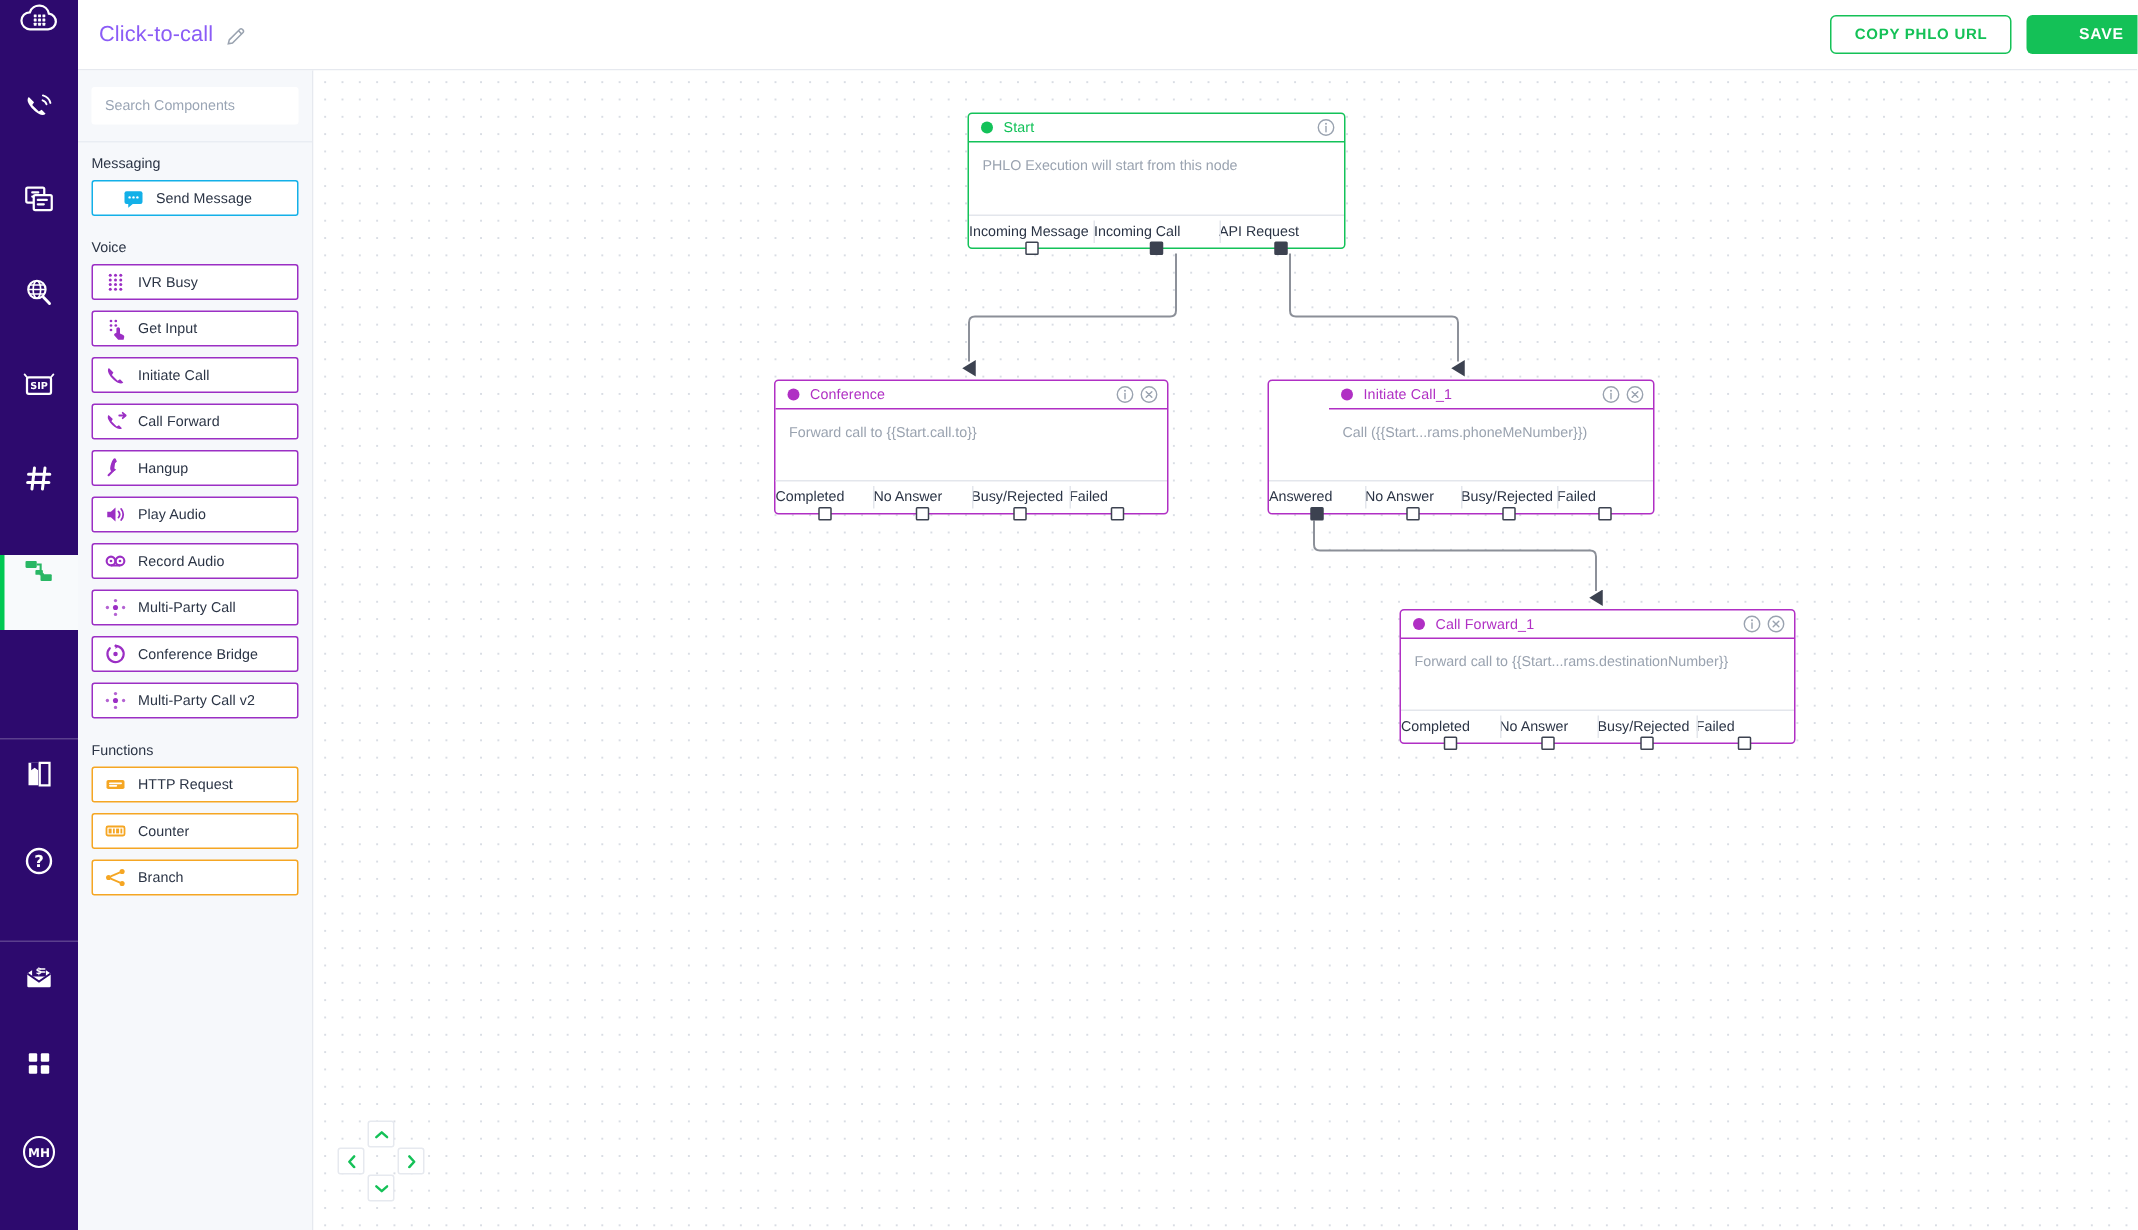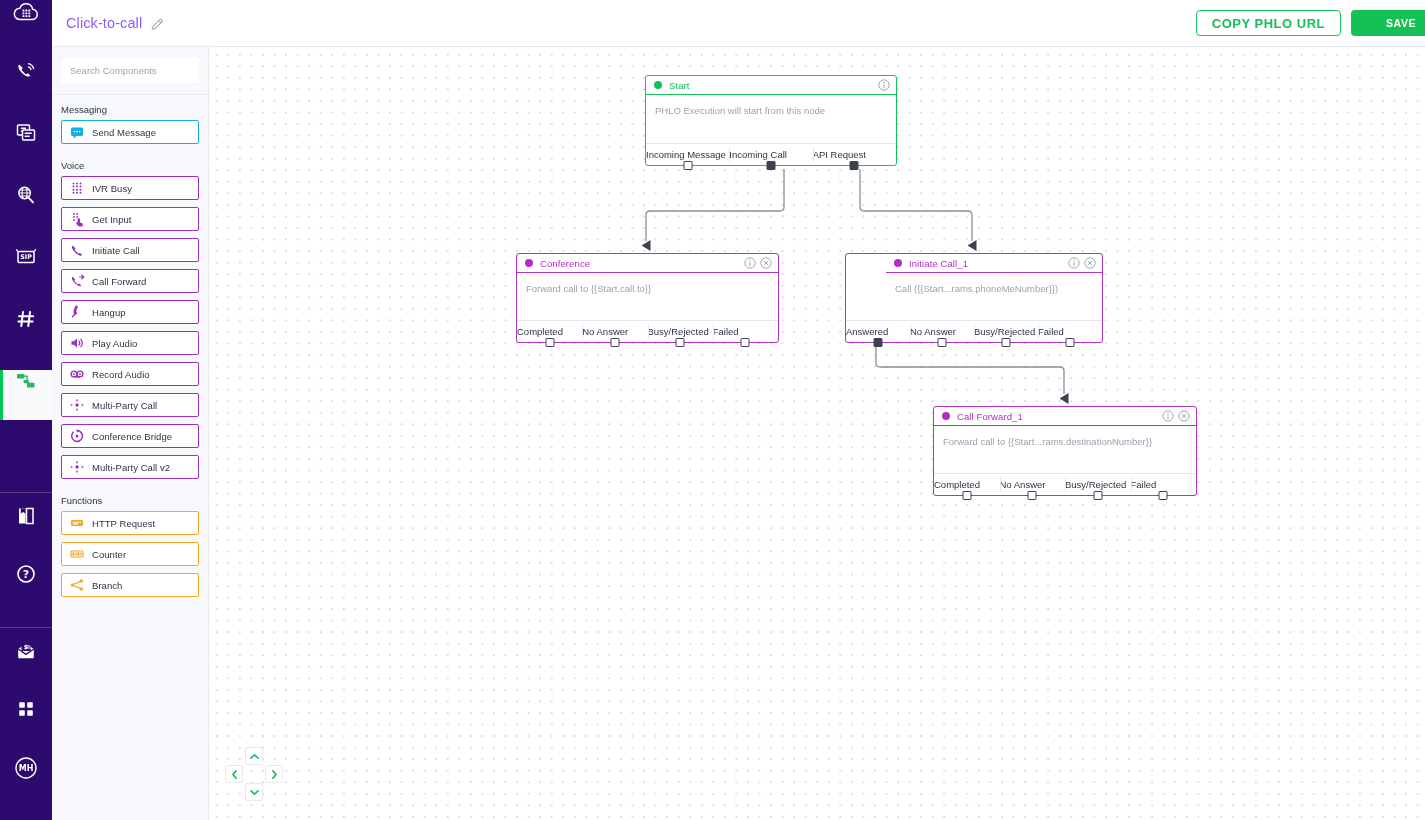--- a/index.html
+++ b/index.html
@@ -46,21 +46,21 @@
   }
   #edit-pencil { margin-left: 9px; display: flex; align-items: center; cursor: pointer; }
   .hdr-right {
     margin-left: auto; display: flex; align-items: center; gap: 10px;
     padding-right: 0;
   }
   #copy-url-btn {
     height: 26px; padding: 0 15px;
     border: 1px solid #14c157; border-radius: 4px;
     background: #fff; color: #14c157;
-    font-size: 13px; font-weight: 700; letter-spacing: .5px;
+    font-size: 10px; font-weight: 700; letter-spacing: .5px;
     font-family: "Liberation Sans", sans-serif;
     cursor: pointer; white-space: nowrap;
   }
   #save-btn {
     height: 26px; width: 100px; padding: 0 15px;
     border: none; border-radius: 4px;
     background: #14c157; color: #fff;
     font-size: 10.5px; font-weight: 700; letter-spacing: .5px;
     font-family: "Liberation Sans", sans-serif;
     cursor: pointer; margin-right: -26px;
@@ -90,21 +90,21 @@
     display: flex; align-items: center;
     height: 24px; margin: 0 9px 7px 9px;
     background: #fff; border-radius: 2px;
     cursor: grab;
   }
   .comp-ico {
     width: 30px; display: flex; align-items: center; justify-content: center;
     flex: 0 0 30px;
   }
   .comp-lbl { font-size: 9.5px; color: #2b3445; letter-spacing: .05px; }
-  .comp.msg  { border: 1px solid #13b0e8; }
+  .comp.msg  { border: 1px solid #13b0e8; padding-left: 12px; }
   .comp.voi  { border: 1px solid #9b2fc4; }
   .comp.fun  { border: 1px solid #f5a623; align-items: center; }
 
   
   #canvas {
     position: absolute; left: 209px; top: 47px;
     width: 1216px; height: 773px;
     background-color: #fff;
     background-image: radial-gradient(circle, #d9dde4 0.9px, transparent 1px);
     background-size: 11.55px 11.55px;

